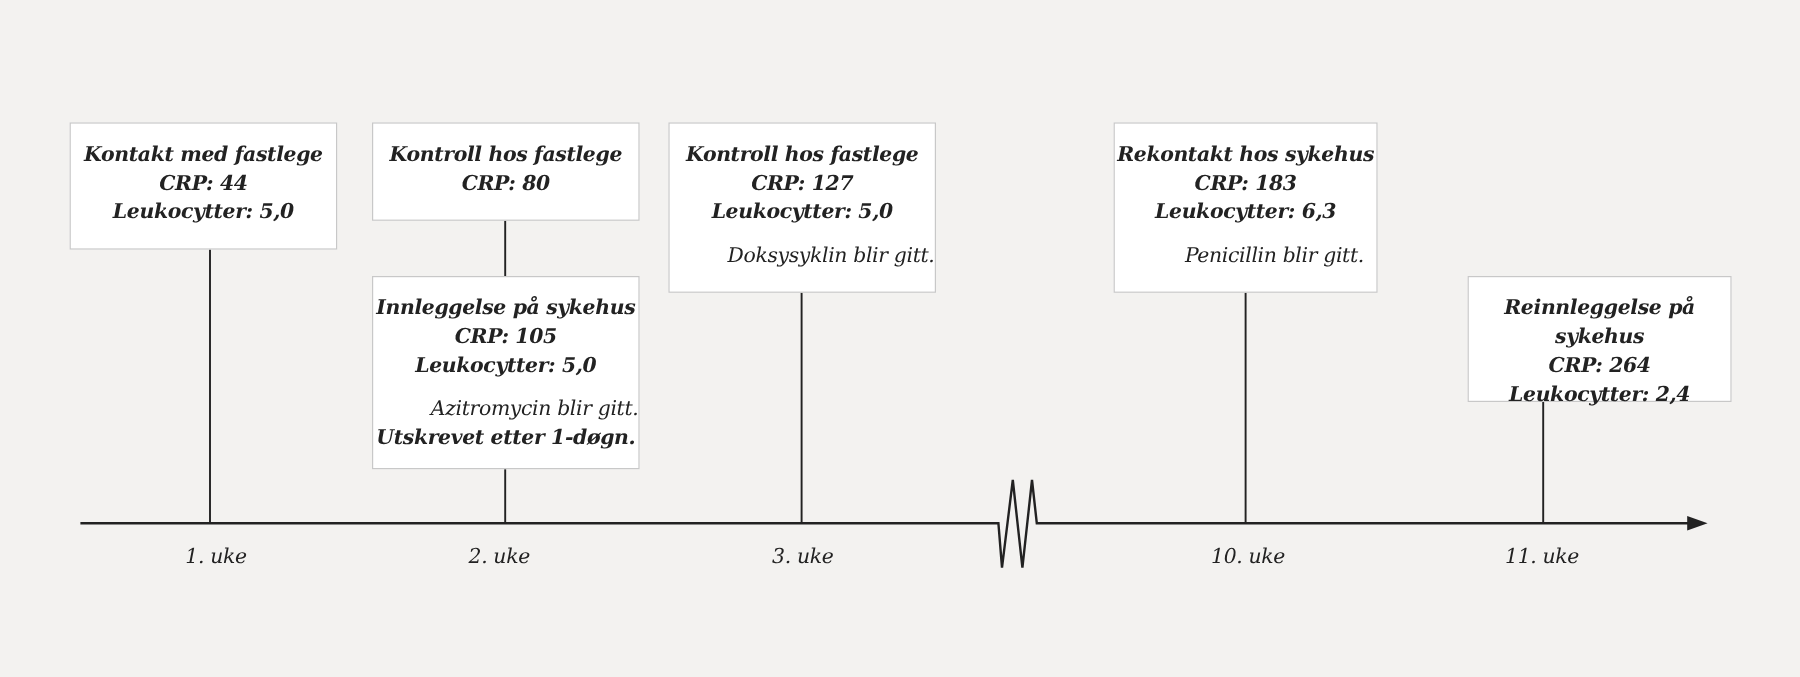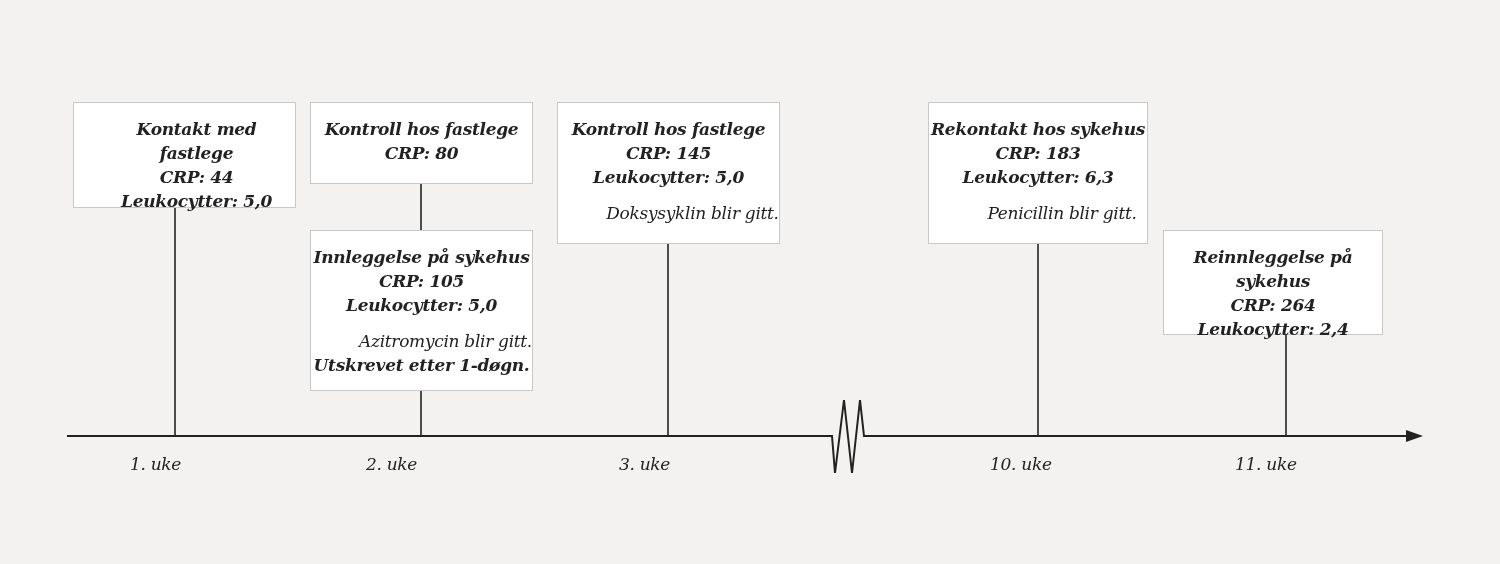--- a/index.html
+++ b/index.html
@@ -28,20 +28,21 @@
   .box .title { font-weight: bold; display: block; }
   .box .line { display: block; font-weight: bold; }
   .box .note { display: block; margin-top: 12px; margin-left: 48px; }
   .week {
     position: absolute;
     top: 452px;
     font-style: italic;
     font-size: 17px;
     line-height: 24px;
     width: 100px;
+    text-align: center;
     letter-spacing: -0.3px;
   }
 </style>
 </head>
 <body>
 
 <div class="diagram">
 
   <svg class="lines" width="1500" height="564">
 
@@ -50,54 +51,54 @@
     <polygon points="1406,430 1423,436 1406,442" fill="#222"></polygon>
 
     <line x1="175" y1="207" x2="175" y2="436" stroke="#222" stroke-width="1.6"></line>
     <line x1="421" y1="183" x2="421" y2="230" stroke="#222" stroke-width="1.6"></line>
     <line x1="421" y1="390" x2="421" y2="436" stroke="#222" stroke-width="1.6"></line>
     <line x1="668" y1="243" x2="668" y2="436" stroke="#222" stroke-width="1.6"></line>
     <line x1="1038" y1="243" x2="1038" y2="436" stroke="#222" stroke-width="1.6"></line>
     <line x1="1286" y1="334" x2="1286" y2="436" stroke="#222" stroke-width="1.6"></line>
   </svg>
 
-  <div class="box" style="left:73px; top:102px; width:223px; height:106px;padding-left:24px;">
+  <div class="box" style="left:58px; top:102px; width:223px; height:106px;">
     <span class="title">Kontakt med fastlege</span>
     <span class="line">CRP: 44</span>
     <span class="line">Leukocytter: 5,0</span>
   </div>
 
   <div class="box" style="left:310px; top:102px; width:223px; height:82px;">
     <span class="title">Kontroll hos fastlege</span>
     <span class="line">CRP: 80</span>
   </div>
 
   <div class="box" style="left:310px; top:230px; width:223px; height:161px;">
     <span class="title">Innleggelse på sykehus</span>
     <span class="line">CRP: 105</span>
     <span class="line">Leukocytter: 5,0</span>
     <span class="note">Azitromycin blir gitt.</span>
     <span class="line">Utskrevet etter 1-døgn.</span>
   </div>
 
   <div class="box" style="left:557px; top:102px; width:223px; height:142px;">
     <span class="title">Kontroll hos fastlege</span>
-    <span class="line">CRP: 145</span>
+    <span class="line">CRP: 127</span>
     <span class="line">Leukocytter: 5,0</span>
     <span class="note">Doksysyklin blir gitt.</span>
   </div>
 
   <div class="box" style="left:928px; top:102px; width:220px; height:142px;">
     <span class="title">Rekontakt hos sykehus</span>
     <span class="line">CRP: 183</span>
     <span class="line">Leukocytter: 6,3</span>
     <span class="note">Penicillin blir gitt.</span>
   </div>
 
-  <div class="box" style="left:1163px; top:230px; width:220px; height:105px;">
+  <div class="box" style="left:1223px; top:230px; width:220px; height:105px;">
     <span class="title">Reinnleggelse på sykehus</span>
     <span class="line">CRP: 264</span>
     <span class="line">Leukocytter: 2,4</span>
   </div>
 
   <div class="week" style="left:130px;">1. uke</div>
   <div class="week" style="left:366px;">2. uke</div>
   <div class="week" style="left:619px;">3. uke</div>
   <div class="week" style="left:990px;">10. uke</div>
   <div class="week" style="left:1235px;">11. uke</div>

